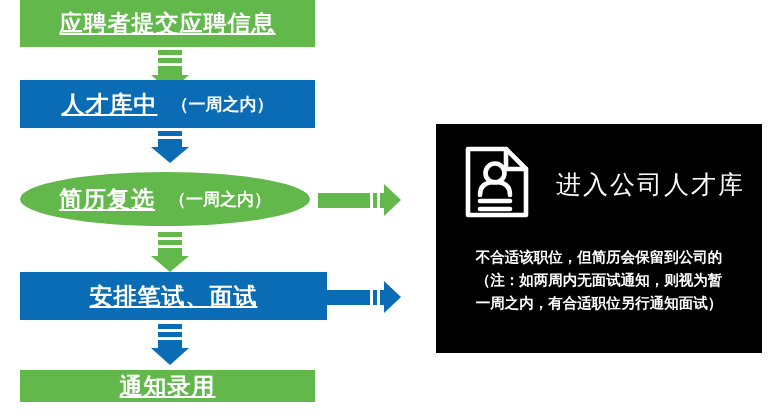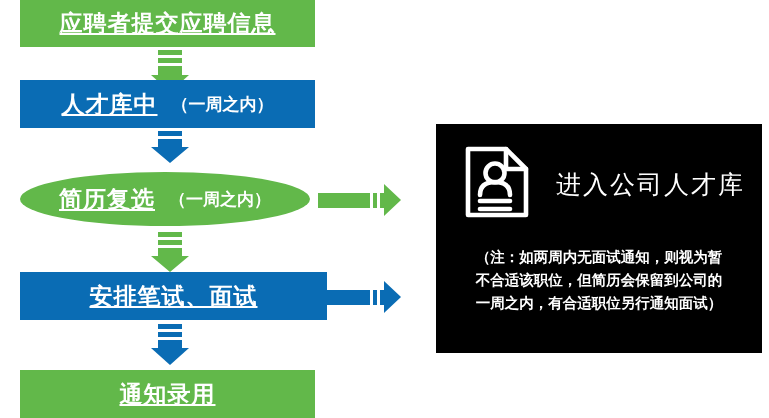--- a/index.html
+++ b/index.html
@@ -86,21 +86,21 @@
 
 <div class="v-arrow" style="left:151px;top:324px;">
   <div class="bar" style="background:#0a6cb4;"></div>
   <div class="gap"></div>
   <div class="bar" style="background:#0a6cb4;"></div>
   <div class="gap"></div>
   <div class="stem" style="background:#0a6cb4;height:8px;"></div>
   <div class="head" style="border-top:17px solid #0a6cb4;"></div>
 </div>
 
-<div class="node green" style="left:20px;top:370px;width:295px;height:48px;">
+<div class="node green" style="left:20px;top:370px;width:295px;height:32px;">
   <span class="main">通知录用</span>
 </div>
 
 <div class="h-arrow" style="left:318px;top:184px;">
   <div class="hbar" style="width:52px;background:#62b84a;"></div>
   <div class="hgap"></div>
   <div class="htick" style="background:#62b84a;"></div>
   <div class="hgap"></div>
   <div class="htick" style="background:#62b84a;"></div>
   <div class="hhead" style="border-left:17px solid #62b84a;"></div>
@@ -125,17 +125,17 @@
         <circle cx="31" cy="30" r="9.5"></circle>
         <path d="M16 52 C16 42 23 39 31 39 C39 39 46 42 46 52"></path>
         <path d="M16 58 L46 58"></path>
         <path d="M16 66 L46 66"></path>
       </svg>
     </span>
     <span class="panel-title" style="margin-left:24px;">进入公司人才库</span>
   </div>
 
   <div class="note" style="left:0;top:122px;width:326px;">
+    <div>不合适该职位，但简历会保留到公司的</div>
     <div>（注：如两周内无面试通知，则视为暂</div>
-    <div>不合适该职位，但简历会保留到公司的</div>
     <div>一周之内，有合适职位另行通知面试）</div>
   </div>
 </div>
 
 </body></html>

